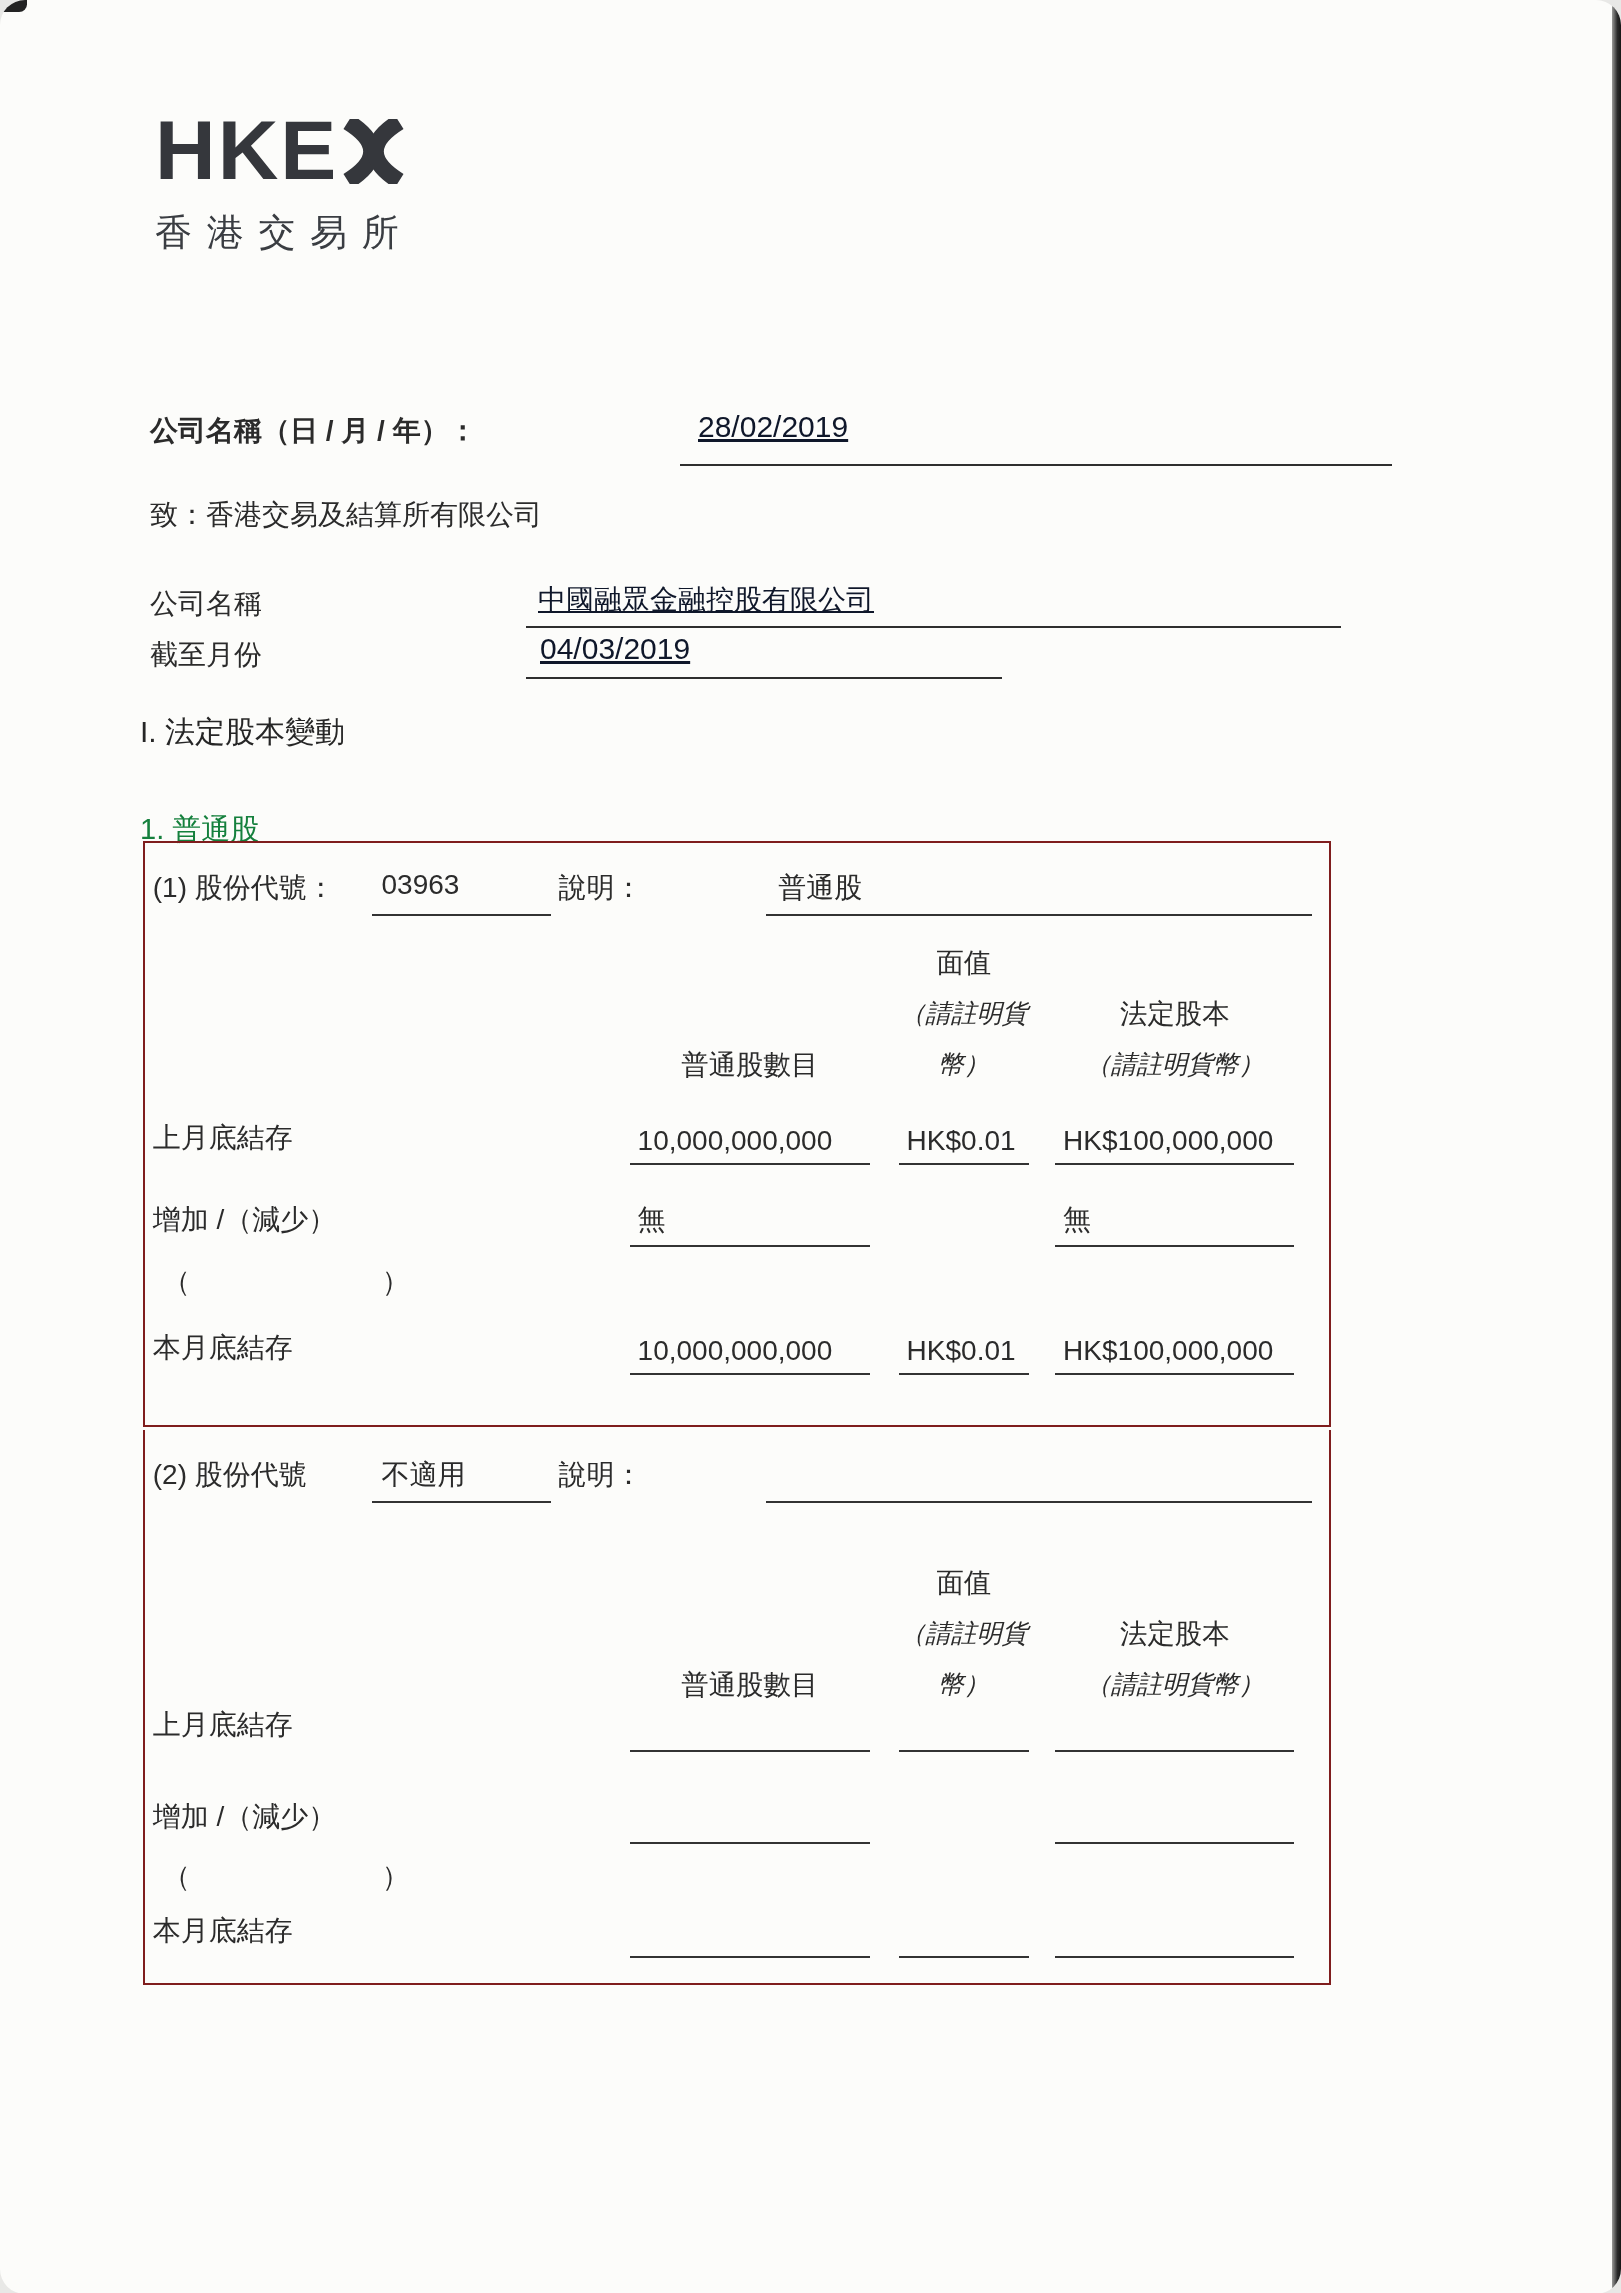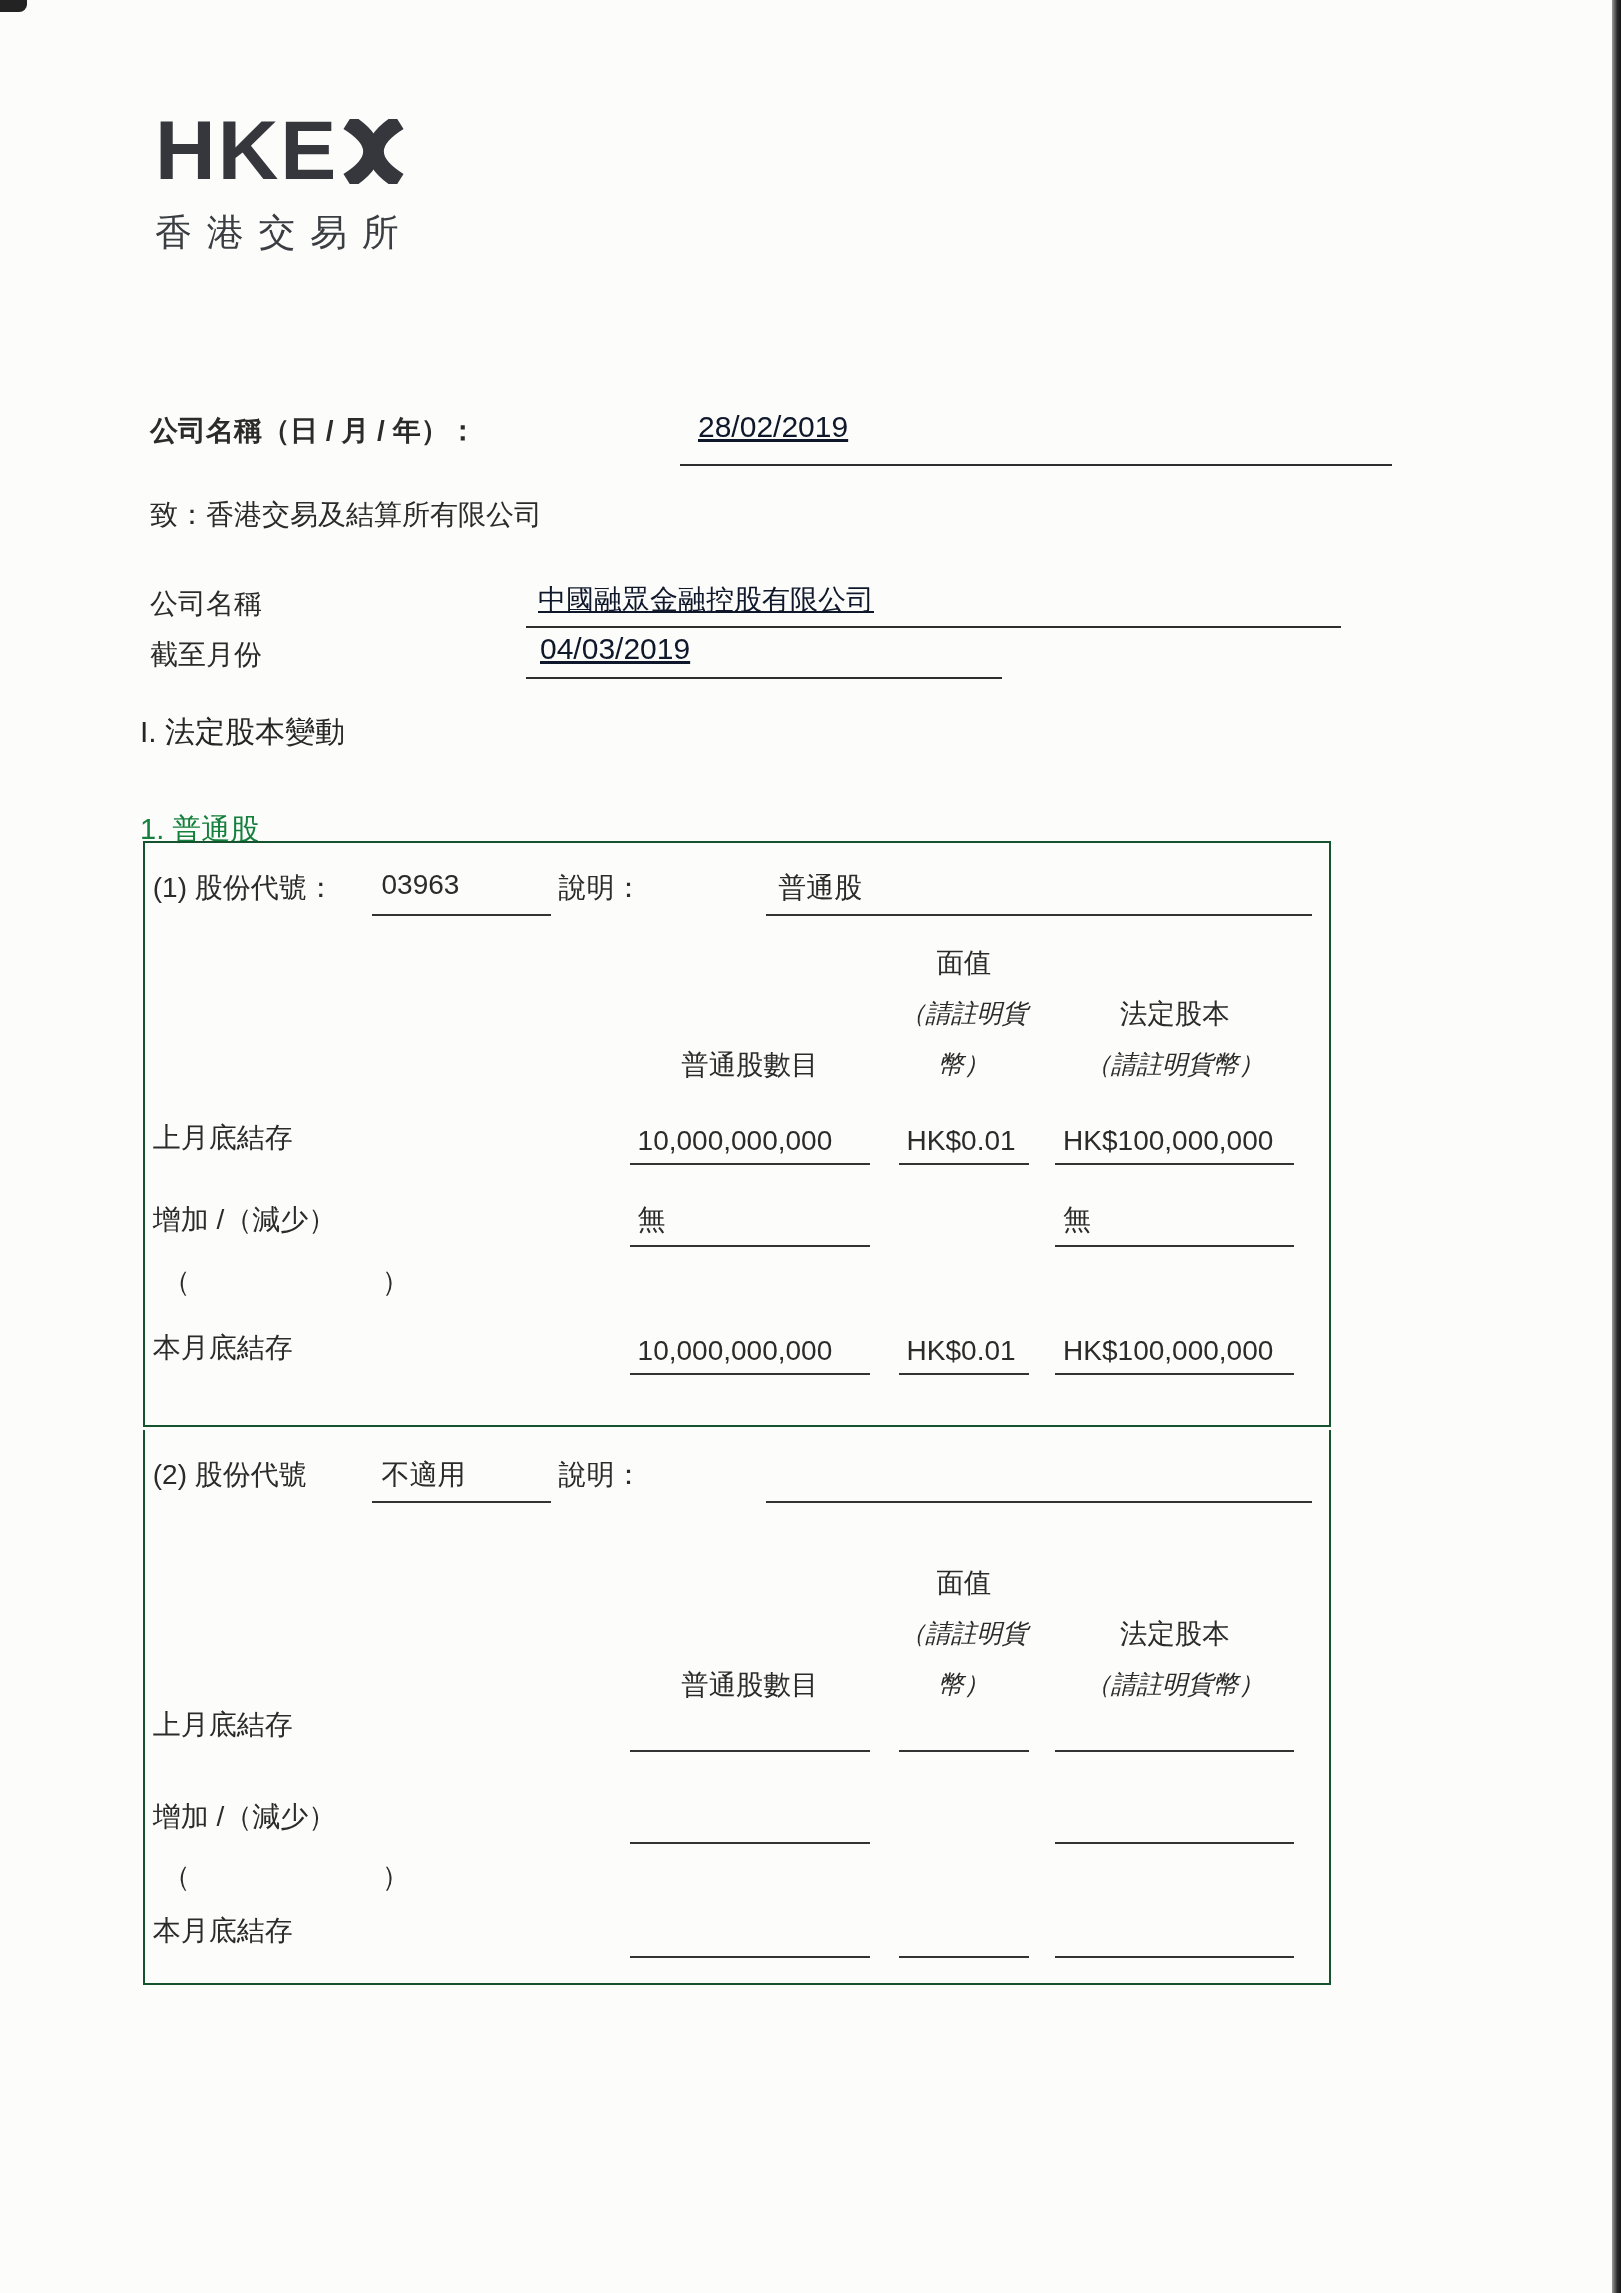--- a/index.html
+++ b/index.html
@@ -2,20 +2,21 @@
 <html><head>
 <meta charset="utf-8">
 <style>
   * { margin:0; padding:0; box-sizing:border-box; }
   html,body { background:#e8e8e6; }
   body { font-family:"Liberation Sans","DejaVu Sans",sans-serif; }
   #page {
     position:relative; width:1621px; height:2294px;
     background:#fcfcfa; color:#2b2b2b; overflow:hidden;
     margin:0 auto;
+    border-radius:25px;
   }
   .abs { position:absolute; }
 
   
   #corner-mark { left:0; top:0; width:27.4px; height:11.8px; background:#232323; border-bottom-right-radius:7.8px; }
   #edge-strip { right:0; top:0; width:8.8px; height:2294px; background:linear-gradient(90deg,#9a9a98,#2a2a2a 60%,#161616); }
 
   
   #logo { left:155px; top:108px; }
   .logo-word { display:flex; align-items:center; font-weight:700; font-size:84px; letter-spacing:2px; color:#35373c; line-height:1; }
@@ -41,21 +42,21 @@
   #company-rule  { left:526px; top:626px; width:815px; }
 
   #subdate-label { left:150px; top:636px; }
   #subdate-value { left:540px; top:632px; }
   #subdate-rule  { left:526px; top:677px; width:476px; }
 
   #section-heading { left:140px; top:712px; font-size:30px; color:#262626; }
   #sub-heading     { left:140px; top:810px; font-size:29px; color:#15803d; }
 
   
-  .tbox { position:absolute; left:143px; width:1188px; border:2px solid #14532d; }
+  .tbox { position:absolute; left:143px; width:1188px; border:2px solid #7f1d1d; }
   #box1 { top:841px;  height:586px; border-bottom-width:2.9px; }
   #box2 { top:1430px; height:555px; border-top:none; }
 
   .trow { position:absolute; left:0; width:100%; display:flex; align-items:flex-end; padding-left:7.8px; }
 
   
   .code-row { top:25.5px; align-items:flex-start; }
   .code-label { width:214px; font-size:28px; white-space:nowrap; }
   .code-cell  { margin-left:4.9px; width:179px; border-bottom:2px solid #333; padding:0 0 7.8px 9.8px; font-size:28px; height:47px; }
   .desc-label { margin-left:7.8px; width:93px; font-size:28px; white-space:nowrap; }

